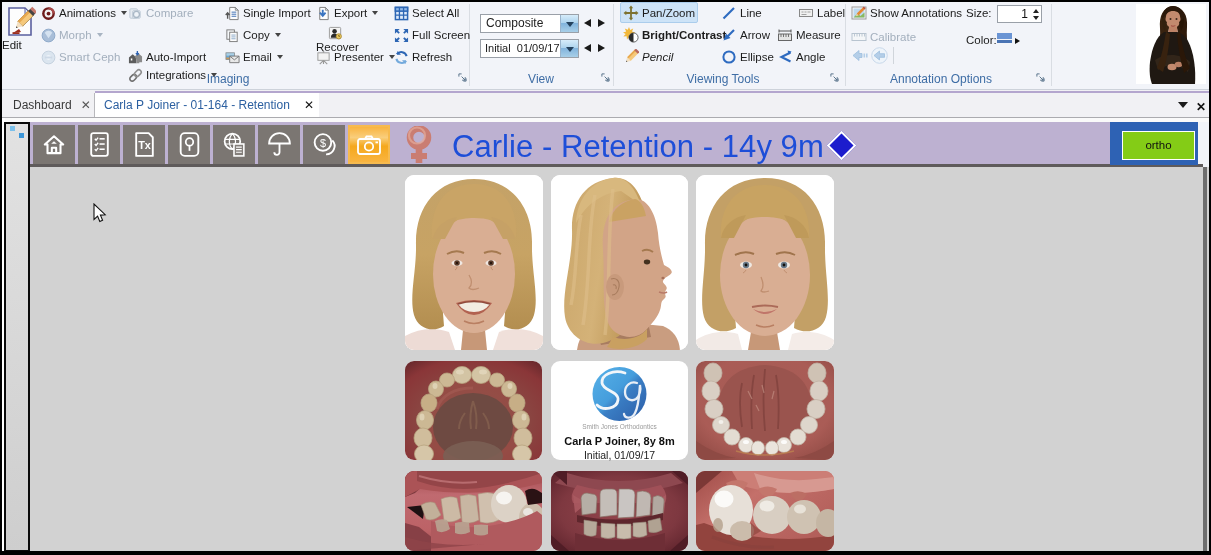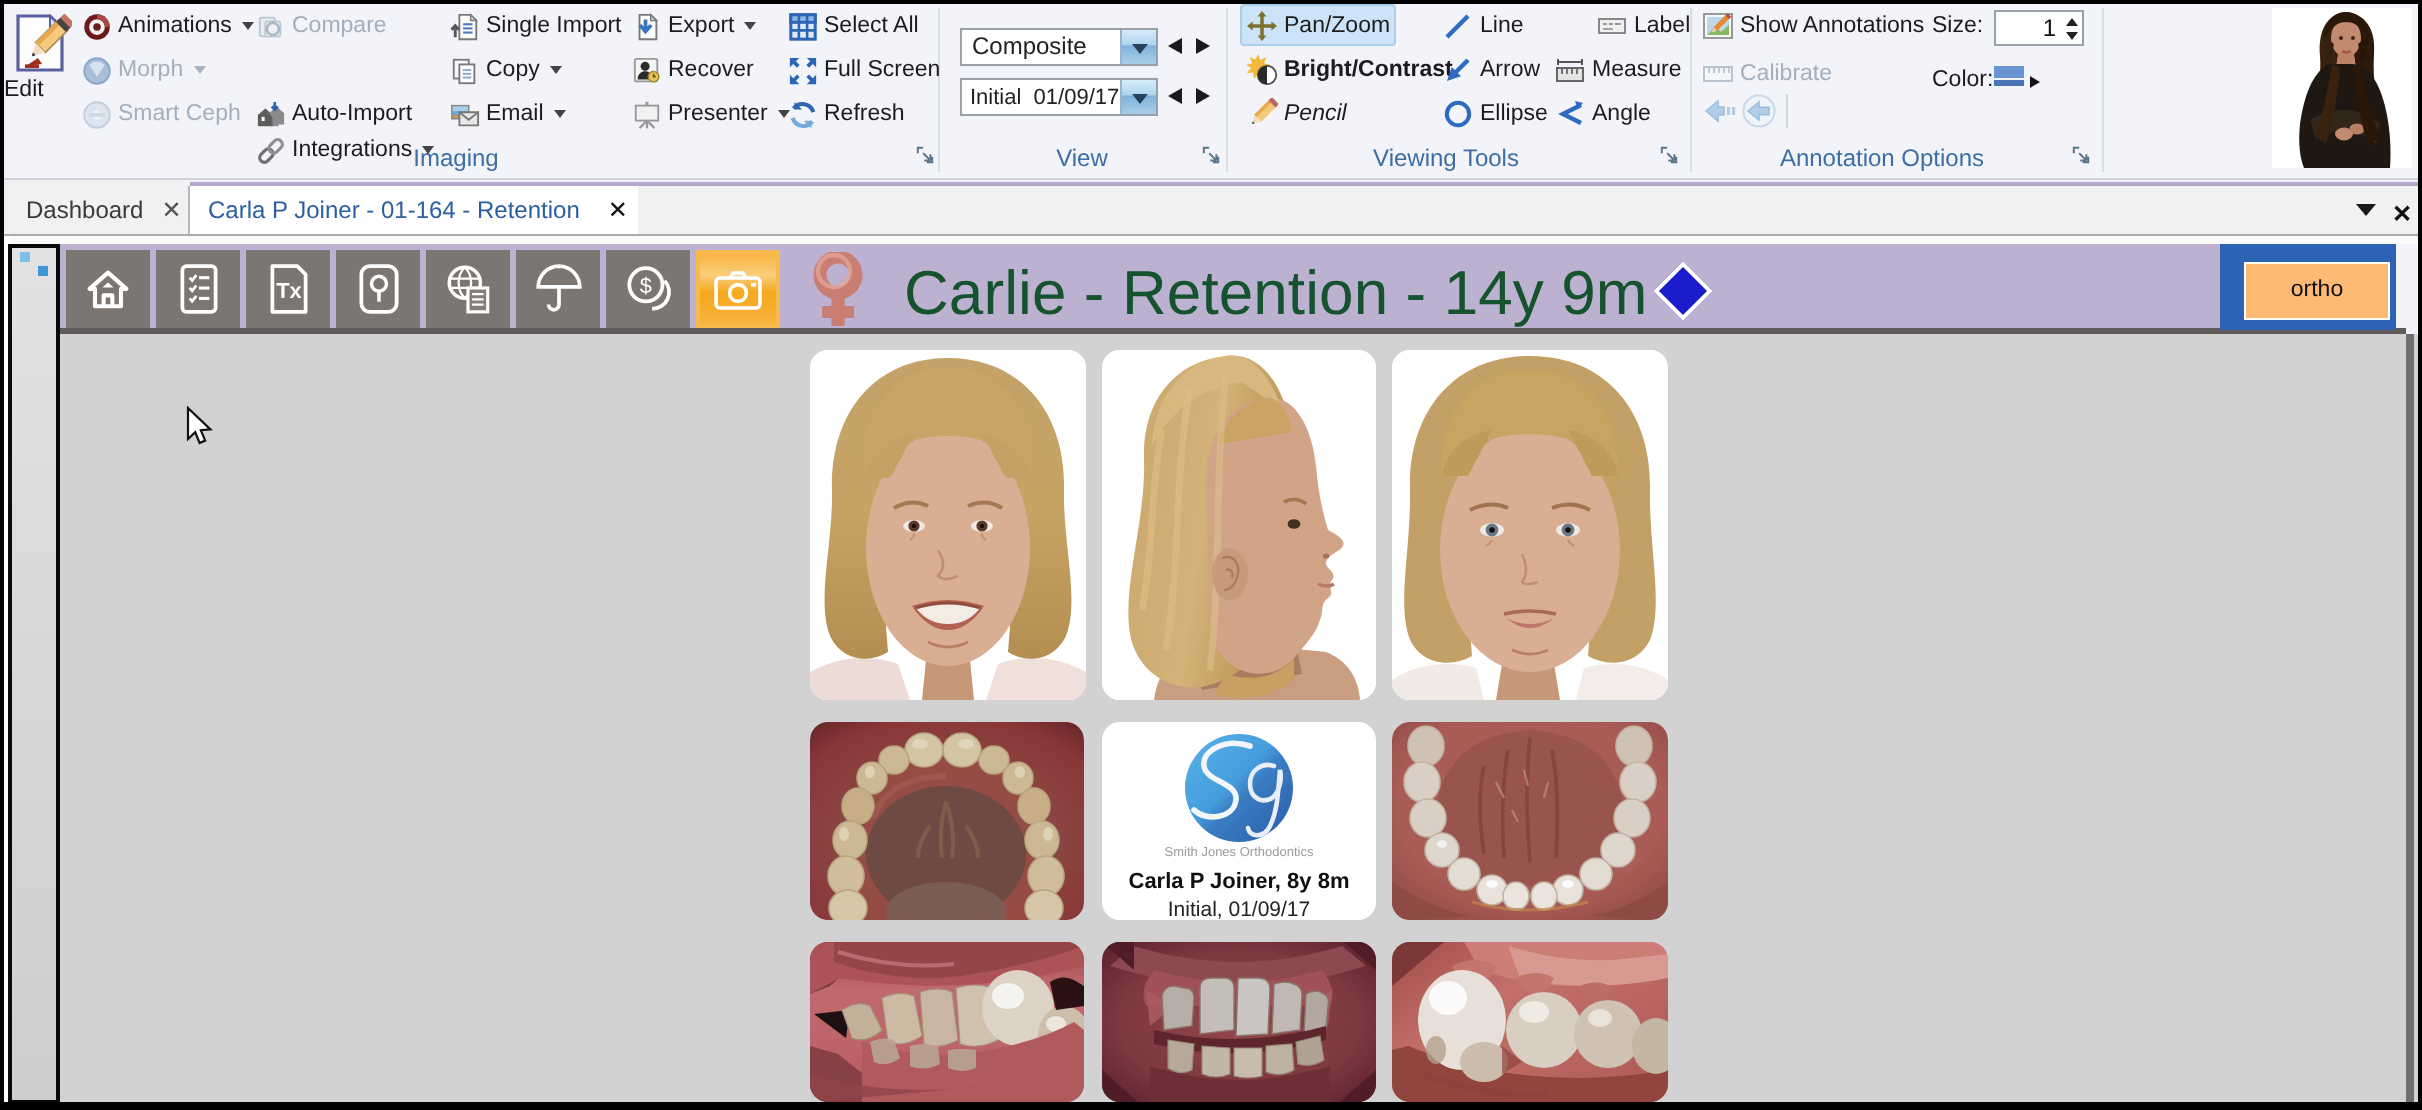--- a/index.html
+++ b/index.html
@@ -152,21 +152,21 @@
 
 <div class="rb" style="left:316px;top:4px;">
   <svg width="15" height="15" viewBox="0 0 16 16">
       <path d="M4 1.5 h6 l3 3 v10 h-9 z" fill="#fdfdfd" stroke="#7a7a7a" stroke-width="1"></path>
       <path d="M10 1.5 l3 3 h-3 z" fill="#d8e4f0" stroke="#7a7a7a" stroke-width="0.8"></path>
       <path d="M7.2 4 v6 m-3 -3 l3 3.4 l3 -3.4" stroke="#3a74c0" stroke-width="2" fill="none"></path>
     </svg>
   <span>Export</span>
     <span class="dn"></span>
 </div>
-<div class="rb" style="left:316px;top:26px;">
+<div class="rb" style="left:316px;top:26px;flex-direction:column;">
   <svg width="15" height="15" viewBox="0 0 16 16">
       <rect x="1.5" y="1.5" width="12" height="12" rx="1" fill="#f4f4f4" stroke="#999" stroke-width="1"></rect>
       <circle cx="7" cy="5.5" r="2.4" fill="#2a2a2a"></circle>
       <path d="M3 12.5 c0 -3 2 -4.4 4 -4.4 c2 0 4 1.4 4 4.4 z" fill="#2a2a2a"></path>
       <circle cx="11.5" cy="11" r="2.8" fill="#e8c860" stroke="#a8862a" stroke-width="0.8"></circle>
       <path d="M11.5 9.5 v1.5 h1.2" stroke="#6a5010" stroke-width="0.9" fill="none"></path>
     </svg>
   <span>Recover</span>
 </div>
 <div class="rb" style="left:316px;top:48px;">
@@ -435,26 +435,26 @@
     </svg>
 </div>
 
 <svg class="abs" style="left:402px;top:126px;" width="34" height="38" viewBox="0 0 34 38">
   <circle cx="17" cy="11.5" r="9" fill="none" stroke="#ca7d72" stroke-width="6.5"></circle>
   <circle cx="15" cy="9.5" r="8" fill="none" stroke="#e2a898" stroke-width="2.2" opacity="0.75"></circle>
   <rect x="13.7" y="20" width="6.6" height="17" fill="#ca7d72"></rect>
   <rect x="9" y="27" width="16" height="6" fill="#ca7d72"></rect>
 </svg>
 
-<div class="abs" style="left:452px;top:129px;font-size:31px;color:#14532d;letter-spacing:0.05px;">Carlie - Retention - 14y 9m</div>
+<div class="abs" style="left:452px;top:129px;font-size:31px;color:#1d4ed8;letter-spacing:0.05px;">Carlie - Retention - 14y 9m</div>
 
 <div class="abs" style="left:831px;top:135px;width:17px;height:17px;background:#1c1ccd;border:2.5px solid #fff;transform:rotate(45deg);"></div>
 
 <div class="abs" style="left:1110px;top:122px;width:88px;height:43px;background:#2e62b4;"></div>
-<div class="abs" style="left:1122px;top:131px;width:73px;height:29px;background:#fdba74;border:1.5px solid #fff;box-sizing:border-box;font-size:11.5px;color:#111;text-align:center;line-height:26px;">ortho</div>
+<div class="abs" style="left:1122px;top:131px;width:73px;height:29px;background:#84cc16;border:1.5px solid #fff;box-sizing:border-box;font-size:11.5px;color:#111;text-align:center;line-height:26px;">ortho</div>
 
 <div class="abs" style="left:2px;top:167px;width:1207px;height:385px;background:#d2d2d2;"></div>
 <div class="abs" style="left:1203px;top:167px;width:4px;height:385px;background:#6e6e6e;"></div>
 
 <div class="abs" style="left:2px;top:118px;width:3px;height:434px;background:#fff;"></div>
 <div class="abs" style="left:4px;top:122px;width:26px;height:430px;background:linear-gradient(180deg,#e2e2e2,#cecece);border:2px solid #0a0a0a;box-sizing:border-box;"></div>
 <div class="abs" style="left:10px;top:126px;width:5px;height:5px;background:#7cc0ea;"></div>
 <div class="abs" style="left:19px;top:133px;width:5px;height:5px;background:#3c96d8;"></div>
 
 <div class="card" style="left:405px;top:175px;width:138px;height:175px;">

